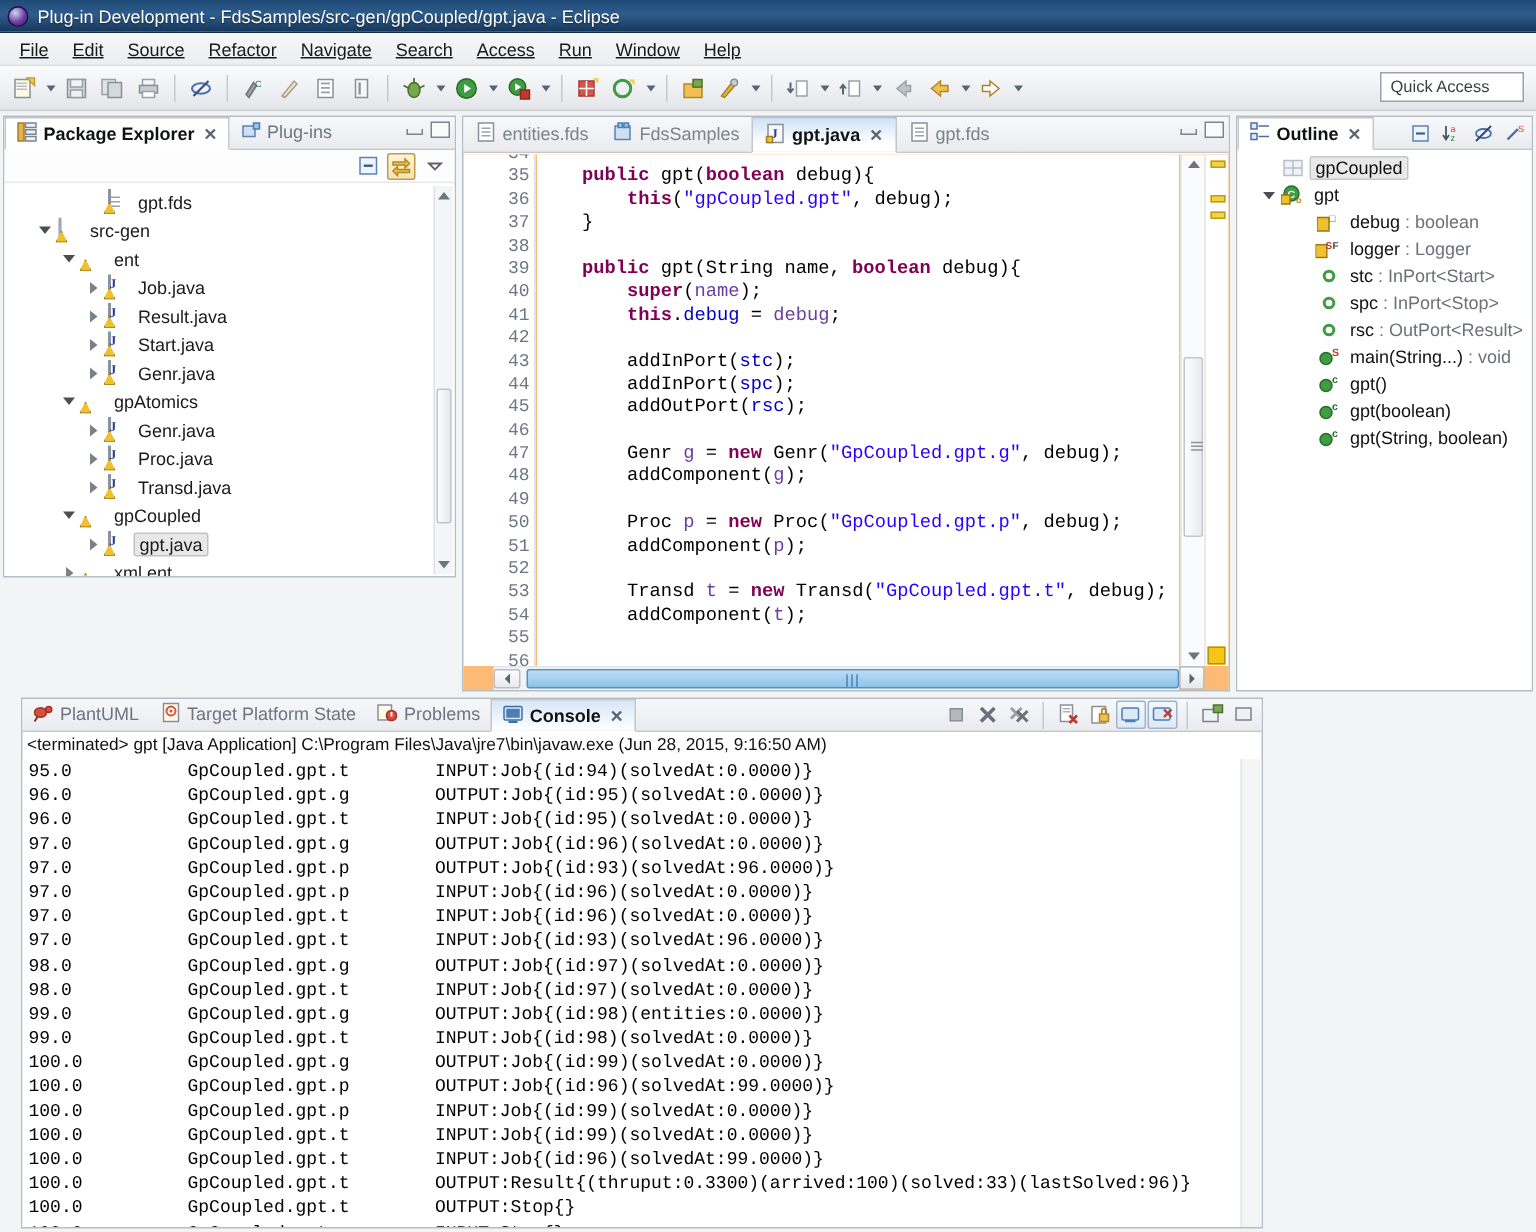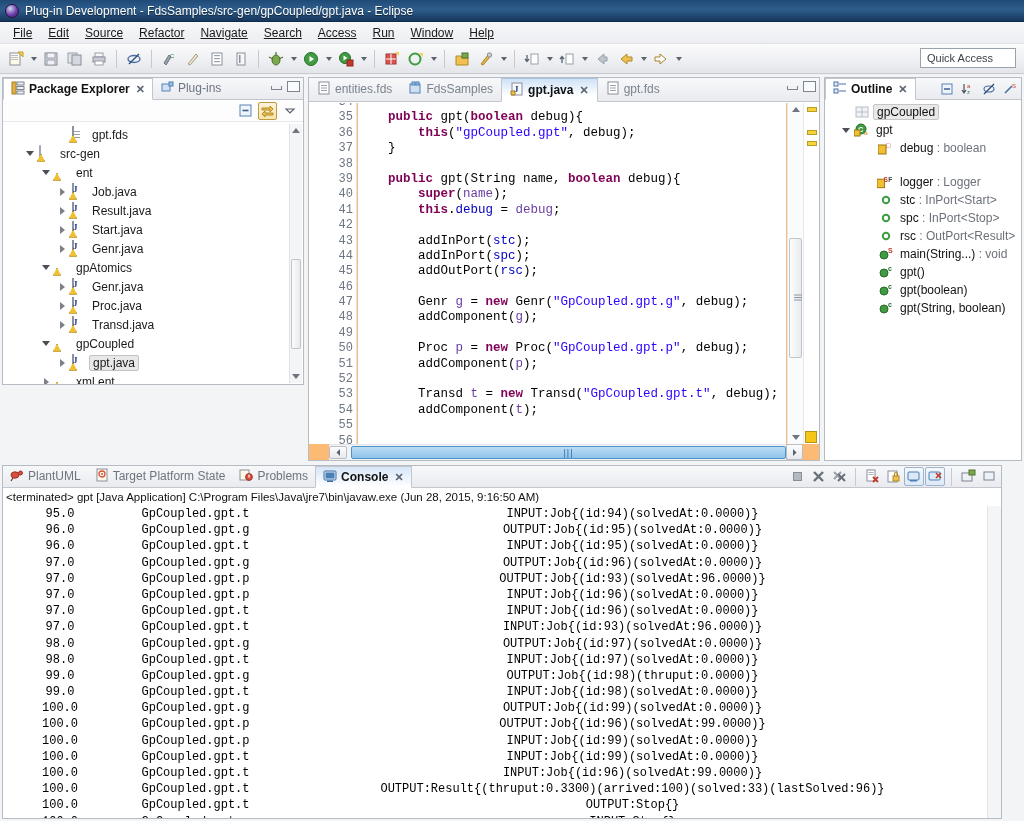--- a/index.html
+++ b/index.html
@@ -241,21 +241,21 @@
 
   
   #outline { left: 824px; top: 2px; width: 198px; height: 384px; }
   .ol-ctl { position: absolute; right: 2px; top: 2px; display: flex; gap: 2px; align-items: center; }
   .olrow { height: 18px; display: flex; align-items: center; font-size: 12px; white-space: nowrap; }
   .olrow .ollabel { padding: 1px 3px; color: #111; }
   .olrow.selected .ollabel { background: #e9e9e9; border: 1px solid #c6c6c6; border-radius: 2px; padding: 0 3px; }
   .oltype { color: #6c7179; }
 
   
-  #console { left: 2px; top: 390px; width: 1000px; height: 354px; text-align: center; }
+  #console { left: 14px; top: 390px; width: 828px; height: 354px; }
   .con-tabs { height: 22px; background: linear-gradient(to bottom,#f7f8fa,#e9ebef); display:flex; align-items: flex-end; border-bottom: 1px solid #c3c7cd; position: relative; }
   .con-toolbar { position: absolute; right: 2px; top: 1px; display: flex; align-items: center; gap: 1px; }
   .cbtn { width: 20px; height: 19px; display:flex;align-items:center;justify-content:center; border: 1px solid transparent; border-radius: 2px; }
   .cbtn.framed { border-color: #9fb4cc; background: linear-gradient(to bottom,#f3f8fd,#dce9f6); }
   .con-head {
     height: 17px; display: flex; align-items: center; padding-left: 3px;
     font-size: 11.5px; color: #111; white-space: nowrap;
     font-family: "Liberation Sans", sans-serif;
   }
   .con-body { position: absolute; top: 40px; left: 0; right: 14px; bottom: 0; background: #fff; overflow: hidden; }
@@ -788,21 +788,21 @@
           <div class="olrow" style="padding-left: 38px;">
             <span class="twist"></span>
             <span class="ticon" style="display: flex; align-items: center; justify-content: center;">
               <svg width="16" height="14" viewBox="0 0 16 14">
                 <rect x="0" y="4" width="8" height="9" fill="#f0c030" stroke="#9a7512"></rect>
                 <text x="8" y="7" font-size="7" fill="#c0392b" font-weight="bold">□</text>
               </svg>
             </span>
             <span class="ollabel"><b style="font-weight:normal">debug</b><span class="oltype"> : boolean</span></span>
           </div>
-          <div class="olrow" style="padding-left: 38px; margin-top: 16px;">
+          <div class="olrow" style="padding-left: 38px;">
             <span class="twist"></span>
             <span class="ticon" style="display: flex; align-items: center; justify-content: center;">
               <svg width="18" height="14" viewBox="0 0 18 14">
                 <rect x="0" y="4" width="8" height="9" fill="#f0c030" stroke="#9a7512"></rect>
                 <text x="7" y="7" font-size="7" fill="#c0392b" font-weight="bold">S</text>
                 <text x="12" y="7" font-size="7" fill="#444" font-weight="bold">F</text>
               </svg>
             </span>
             <span class="ollabel"><b style="font-weight:normal">logger</b><span class="oltype"> : Logger</span></span>
           </div>
@@ -975,21 +975,21 @@
           <div class="conline"><span class="c-time">95.0</span><span class="c-src">GpCoupled.gpt.t</span><span class="c-msg">INPUT:Job{(id:94)(solvedAt:0.0000)}</span></div>
           <div class="conline"><span class="c-time">96.0</span><span class="c-src">GpCoupled.gpt.g</span><span class="c-msg">OUTPUT:Job{(id:95)(solvedAt:0.0000)}</span></div>
           <div class="conline"><span class="c-time">96.0</span><span class="c-src">GpCoupled.gpt.t</span><span class="c-msg">INPUT:Job{(id:95)(solvedAt:0.0000)}</span></div>
           <div class="conline"><span class="c-time">97.0</span><span class="c-src">GpCoupled.gpt.g</span><span class="c-msg">OUTPUT:Job{(id:96)(solvedAt:0.0000)}</span></div>
           <div class="conline"><span class="c-time">97.0</span><span class="c-src">GpCoupled.gpt.p</span><span class="c-msg">OUTPUT:Job{(id:93)(solvedAt:96.0000)}</span></div>
           <div class="conline"><span class="c-time">97.0</span><span class="c-src">GpCoupled.gpt.p</span><span class="c-msg">INPUT:Job{(id:96)(solvedAt:0.0000)}</span></div>
           <div class="conline"><span class="c-time">97.0</span><span class="c-src">GpCoupled.gpt.t</span><span class="c-msg">INPUT:Job{(id:96)(solvedAt:0.0000)}</span></div>
           <div class="conline"><span class="c-time">97.0</span><span class="c-src">GpCoupled.gpt.t</span><span class="c-msg">INPUT:Job{(id:93)(solvedAt:96.0000)}</span></div>
           <div class="conline"><span class="c-time">98.0</span><span class="c-src">GpCoupled.gpt.g</span><span class="c-msg">OUTPUT:Job{(id:97)(solvedAt:0.0000)}</span></div>
           <div class="conline"><span class="c-time">98.0</span><span class="c-src">GpCoupled.gpt.t</span><span class="c-msg">INPUT:Job{(id:97)(solvedAt:0.0000)}</span></div>
-          <div class="conline"><span class="c-time">99.0</span><span class="c-src">GpCoupled.gpt.g</span><span class="c-msg">OUTPUT:Job{(id:98)(thruput:0.0000)}</span></div>
+          <div class="conline"><span class="c-time">99.0</span><span class="c-src">GpCoupled.gpt.g</span><span class="c-msg">OUTPUT:Job{(id:98)(entities:0.0000)}</span></div>
           <div class="conline"><span class="c-time">99.0</span><span class="c-src">GpCoupled.gpt.t</span><span class="c-msg">INPUT:Job{(id:98)(solvedAt:0.0000)}</span></div>
           <div class="conline"><span class="c-time">100.0</span><span class="c-src">GpCoupled.gpt.g</span><span class="c-msg">OUTPUT:Job{(id:99)(solvedAt:0.0000)}</span></div>
           <div class="conline"><span class="c-time">100.0</span><span class="c-src">GpCoupled.gpt.p</span><span class="c-msg">OUTPUT:Job{(id:96)(solvedAt:99.0000)}</span></div>
           <div class="conline"><span class="c-time">100.0</span><span class="c-src">GpCoupled.gpt.p</span><span class="c-msg">INPUT:Job{(id:99)(solvedAt:0.0000)}</span></div>
           <div class="conline"><span class="c-time">100.0</span><span class="c-src">GpCoupled.gpt.t</span><span class="c-msg">INPUT:Job{(id:99)(solvedAt:0.0000)}</span></div>
           <div class="conline"><span class="c-time">100.0</span><span class="c-src">GpCoupled.gpt.t</span><span class="c-msg">INPUT:Job{(id:96)(solvedAt:99.0000)}</span></div>
           <div class="conline"><span class="c-time">100.0</span><span class="c-src">GpCoupled.gpt.t</span><span class="c-msg">OUTPUT:Result{(thruput:0.3300)(arrived:100)(solved:33)(lastSolved:96)}</span></div>
           <div class="conline"><span class="c-time">100.0</span><span class="c-src">GpCoupled.gpt.t</span><span class="c-msg">OUTPUT:Stop{}</span></div>
           <div class="conline"><span class="c-time">100.0</span><span class="c-src">GpCoupled.gpt.g</span><span class="c-msg">INPUT:Stop{}</span></div>
         </div>

